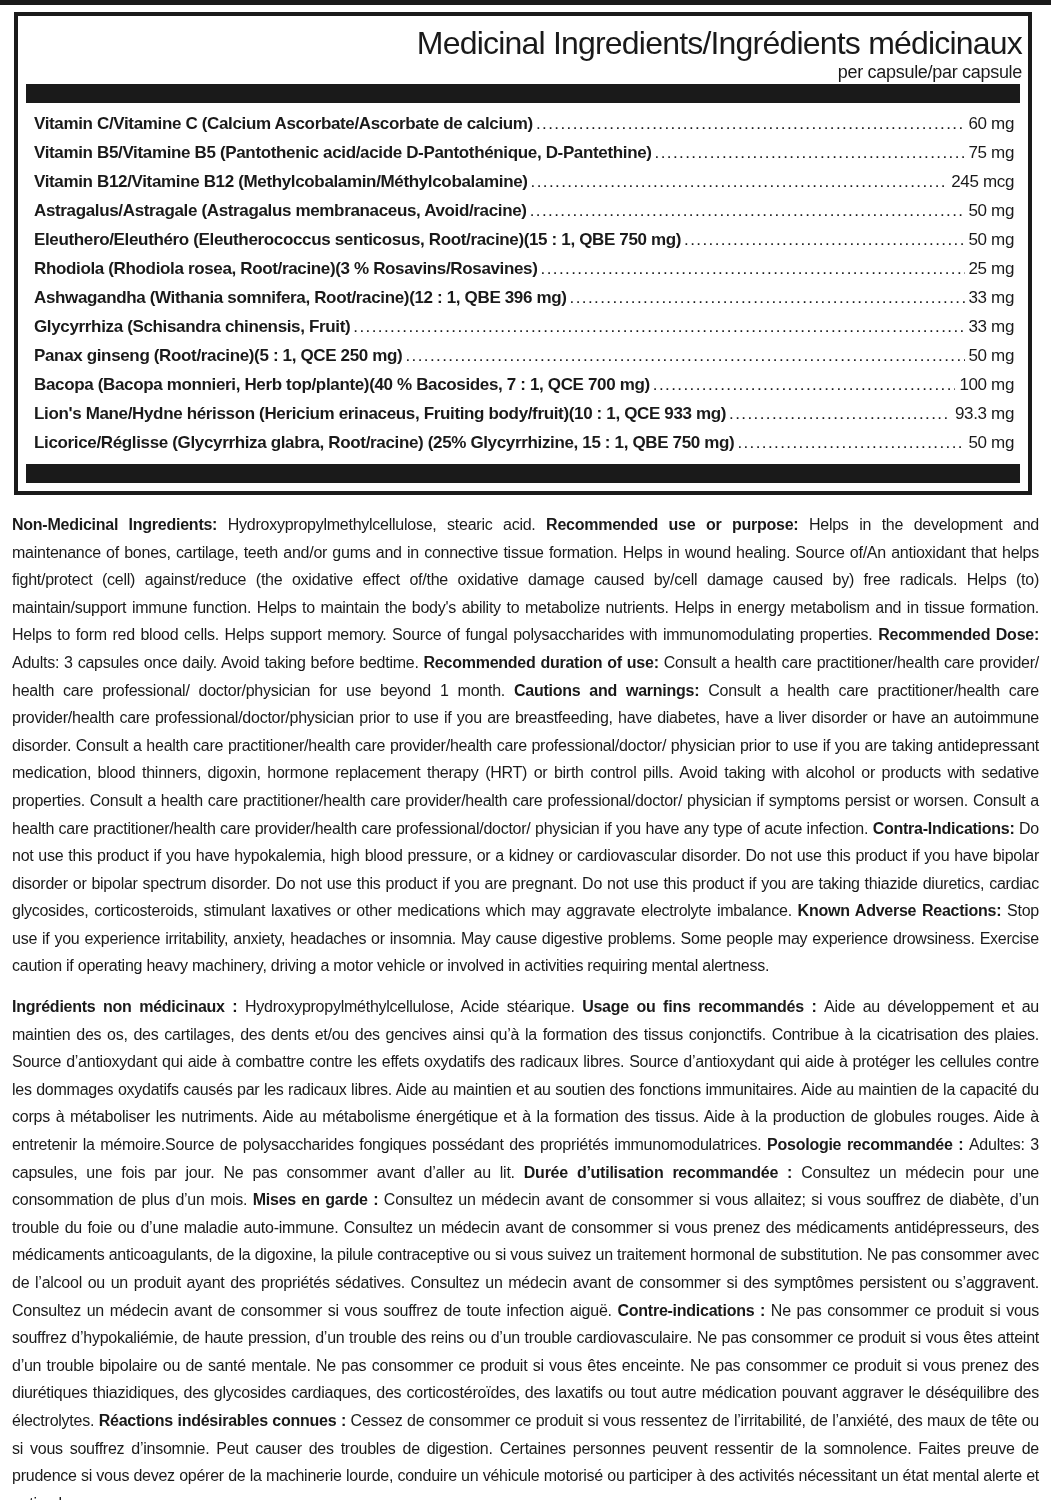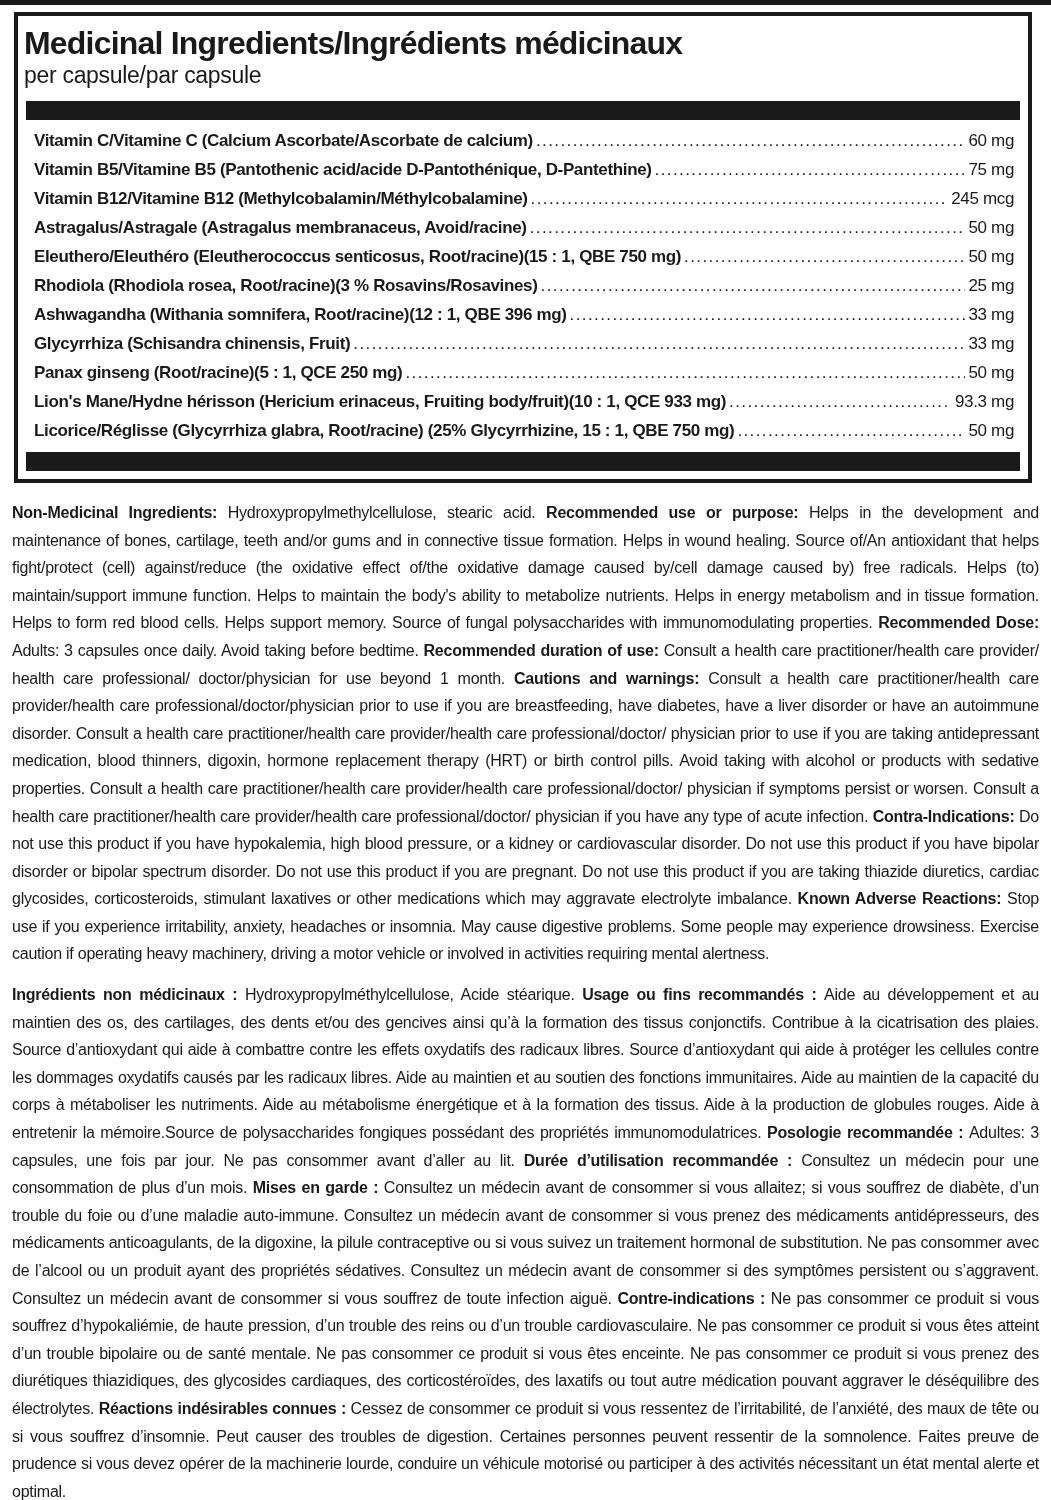--- a/index.html
+++ b/index.html
@@ -14,33 +14,33 @@
     width: 100%; height: 5px;
     background: #1a1a1a;
   }
   .panel {
     margin: 7px 19px 0 14px;
     border: 4px solid #1a1a1a;
     padding: 2px 6px 8px 6px;
     background: #ffffff;
   }
   .panel-title {
-    text-align: left;
-    font-weight: bold;
+    text-align: right;
+    font-weight: normal;
     font-size: 32px;
     letter-spacing: -0.8px;
     line-height: 1.2;
     margin-top: 6px;
   }
   .panel-subtitle {
-    text-align: left;
-    font-size: 23px;
+    text-align: right;
+    font-size: 18px;
     letter-spacing: -0.3px;
     line-height: 1.2;
-    margin-bottom: 11px;
+    margin-bottom: 0;
   }
   .bar {
     height: 19px;
     background: #1a1a1a;
     margin: 0 2px;
   }
   .ingredients {
     padding: 6px 8px 7px 10px;
   }
   .ing-row {
@@ -122,20 +122,25 @@
         <span class="ing-name">Glycyrrhiza (Schisandra chinensis, Fruit) </span>
         <span class="ing-dots"></span>
         <span class="ing-amount">33 mg</span>
       </div>
       <div class="ing-row">
         <span class="ing-name">Panax ginseng (Root/racine)(5 : 1, QCE 250 mg) </span>
         <span class="ing-dots"></span>
         <span class="ing-amount">50 mg</span>
       </div>
       <div class="ing-row">
+        <span class="ing-name">Bacopa (Bacopa monnieri, Herb top/plante)(40 % Bacosides, 7 : 1, QCE 700 mg) </span>
+        <span class="ing-dots"></span>
+        <span class="ing-amount">100 mg</span>
+      </div>
+      <div class="ing-row">
         <span class="ing-name">Lion's Mane/Hydne hérisson  (Hericium erinaceus, Fruiting body/fruit)(10 : 1, QCE 933 mg) </span>
         <span class="ing-dots"></span>
         <span class="ing-amount">93.3 mg</span>
       </div>
       <div class="ing-row">
         <span class="ing-name">Licorice/Réglisse (Glycyrrhiza glabra, Root/racine) (25% Glycyrrhizine, 15 : 1, QBE 750 mg)</span>
         <span class="ing-dots"></span>
         <span class="ing-amount">50 mg</span>
       </div>
     </div>

